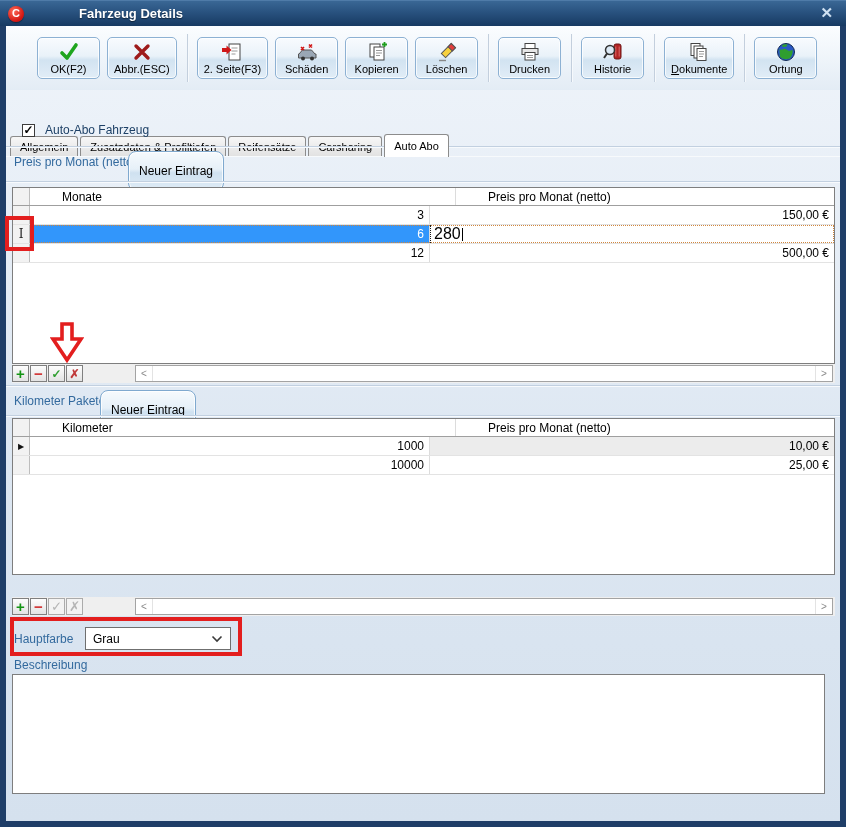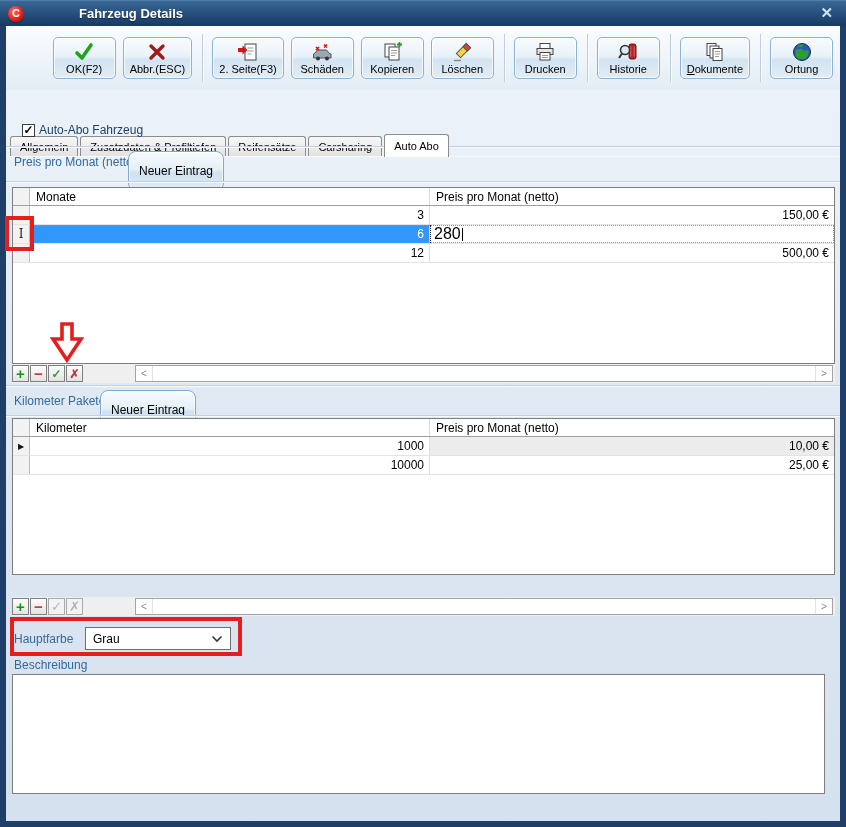--- a/index.html
+++ b/index.html
@@ -14,21 +14,21 @@
         background:radial-gradient(circle at 35% 32%,#ff6a57,#d21410 70%);
         color:#fff;font-weight:bold;font-size:11px;line-height:15px;text-align:center;
         box-shadow:0 1px 1px rgba(0,0,0,.4);}
   .wtitle{color:#ffffff;font-weight:bold;font-size:13px;margin-left:7px;text-shadow:0 1px 1px rgba(0,0,0,.45);padding-left:48px;}
   .close{position:absolute;right:13px;top:3px;color:#cfe1f2;font-weight:bold;font-size:15px;cursor:pointer;}
   
   .frame{position:absolute;left:6px;top:26px;width:834px;height:795px;
          background:linear-gradient(180deg,#eff4fa 0%,#dde7f2 55%,#d5e1ee 100%);}
   
   .toolbar{position:absolute;left:0;top:0;width:834px;height:64px;display:flex;align-items:center;
-           padding-left:5px;background:linear-gradient(180deg,#fbfdff,#e3ecf5);justify-content:flex-end;}
+           padding-left:31px;background:linear-gradient(180deg,#fbfdff,#e3ecf5);}
   .tbtn{height:42px;min-width:63px;margin-right:7px;padding:2px 6px 3px;
         display:flex;flex-direction:column;align-items:center;justify-content:center;
         background:linear-gradient(180deg,#f8fbfe 0%,#e9f2f9 45%,#d2e3f1 55%,#e1edf7 100%);
         border:1px solid #8db1d3;border-radius:5px;font-family:inherit;font-size:11px;color:#000;
         box-shadow:inset 0 0 0 1px rgba(255,255,255,.75);cursor:pointer;}
   .tbtn .ticon{height:22px;display:flex;align-items:center;justify-content:center;}
   .tlabel{display:block;line-height:12px;white-space:nowrap;}
   .accel::first-letter{text-decoration:underline;}
   .tsep{width:1px;height:48px;background:#c3cfdd;box-shadow:1px 0 0 #f6f9fc;margin:0 9px 0 3px;flex:0 0 1px;}
   
@@ -37,28 +37,28 @@
   .tab{height:20px;display:flex;align-items:center;padding:0 9px;font-size:11px;color:#000;
        background:linear-gradient(180deg,#f7f7f7,#e2e2e2);border:1px solid #8c8c8c;border-bottom:none;
        border-radius:3px 3px 0 0;margin-right:2px;cursor:pointer;white-space:nowrap;}
   .tab.active{height:23px;background:#ffffff;position:relative;z-index:2;margin-bottom:-1px;}
   
   .content{position:absolute;left:0;top:87px;width:834px;height:708px;}
   .hline{position:absolute;left:0;width:834px;height:2px;border-top:1px solid #c2d0e0;border-bottom:1px solid #f7fafd;}
   .cbrow{position:absolute;left:16px;top:10px;display:flex;align-items:center;}
   .checkbox{width:13px;height:13px;background:#fff;border:1px solid #3c3c3c;display:flex;align-items:center;
             justify-content:center;font-size:12px;font-weight:bold;color:#000;line-height:1;cursor:pointer;}
-  .cblabel{font-size:12px;color:#1d4066;margin-left:4px;}
+  .cblabel{font-size:12px;color:#1d4066;margin-left:10px;}
   .seclabel{position:absolute;font-size:12px;color:#336a9e;}
   .smallbtn{position:absolute;height:40px;padding:0 10px;font-family:inherit;font-size:12px;color:#000;
             background:linear-gradient(180deg,#f6fafd 0%,#e6f0f8 45%,#cfe1f0 55%,#dfecf6 100%);
             border:1px solid #7fa9cf;border-radius:8px;box-shadow:inset 0 0 0 1px rgba(255,255,255,.8);cursor:pointer;text-align:center;}
   
   .grid{position:absolute;left:6px;width:823px;background:#ffffff;border:1px solid #7e7e7e;}
-  .ghead{display:flex;height:18px;border-bottom:1px solid #9f9f9f;background:#fff;}
+  .ghead{display:flex;height:18px;border-bottom:1px solid #9f9f9f;background:#fff;gap:26px;}
   .gind{width:17px;flex:0 0 17px;background:#f2f2f2;border-right:1px solid #bdbdbd;display:flex;
         align-items:center;justify-content:center;}
   .ghcell{font-size:12px;display:flex;align-items:center;padding-left:6px;color:#000;}
   .gc1{width:400px;flex:0 0 400px;border-right:1px solid #dcdcdc;}
   .gc2{flex:1;}
   .grow{display:flex;height:19px;border-bottom:1px solid #e3e3e3;}
   .rowbody{display:flex;flex:1;}
   .gcell{font-size:12px;display:flex;align-items:center;}
   .num{justify-content:flex-end;padding-right:5px;}
   .sel .rowbody{outline:1px dotted #d0853c;outline-offset:-1px;}

